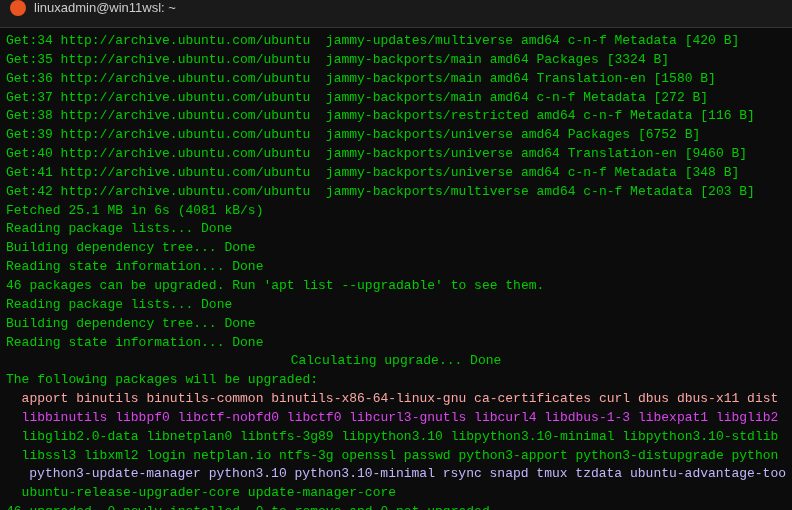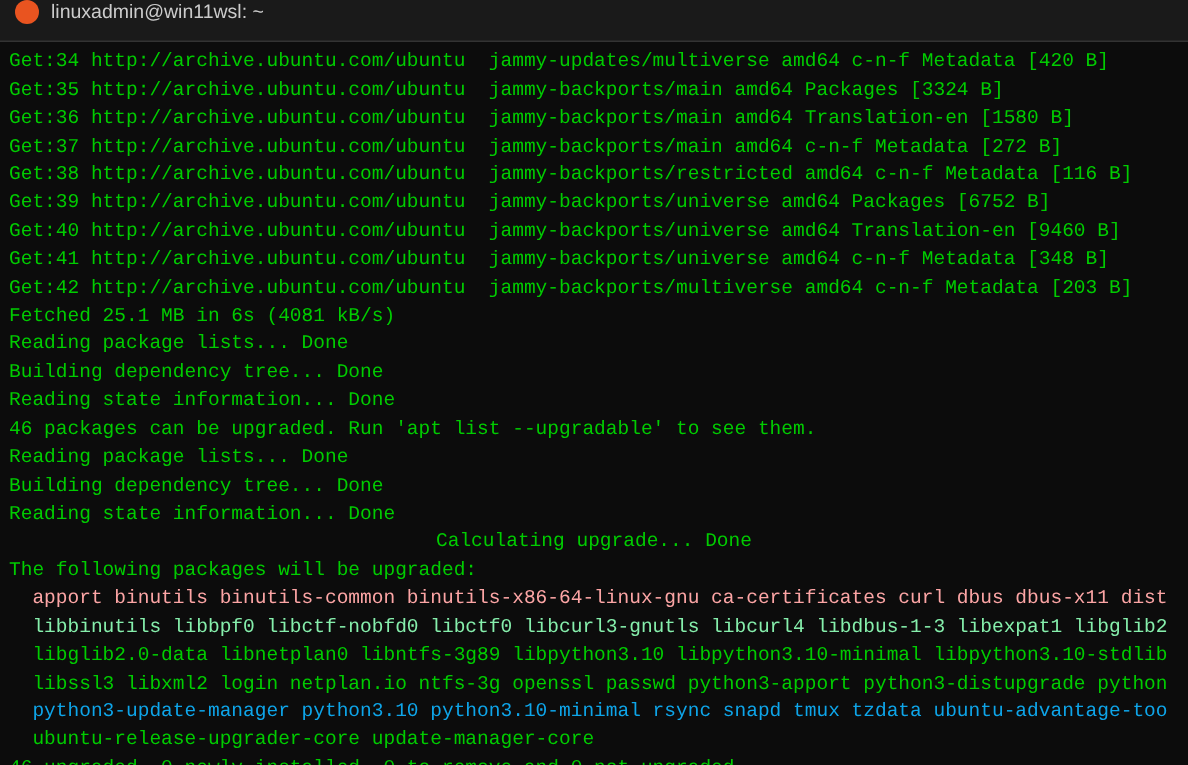--- a/index.html
+++ b/index.html
@@ -81,19 +81,19 @@
     <div class="line" style="color: rgb(0, 204, 0);">Reading package lists... Done</div>
     <div class="line" style="color: rgb(0, 204, 0);">Building dependency tree... Done</div>
     <div class="line" style="color: rgb(0, 204, 0);">Reading state information... Done</div>
     <div class="line" style="color: rgb(0, 204, 0);">46 packages can be upgraded. Run 'apt list --upgradable' to see them.</div>
     <div class="line" style="color: rgb(0, 204, 0);">Reading package lists... Done</div>
     <div class="line" style="color: rgb(0, 204, 0);">Building dependency tree... Done</div>
     <div class="line" style="color: rgb(0, 204, 0);">Reading state information... Done</div>
     <div class="line" style="color: rgb(0, 204, 0); text-align: center;">Calculating upgrade... Done</div>
     <div class="line" style="color: rgb(0, 204, 0);">The following packages will be upgraded:</div>
     <div class="line" style="color: #fca5a5;">  apport binutils binutils-common binutils-x86-64-linux-gnu ca-certificates curl dbus dbus-x11 dist</div>
-    <div class="line" style="color: #86efac;">  libbinutils libbpf0 libctf-nobfd0 libctf0 libcurl3-gnutls libcurl4 libdbus-1-3 libexpat1 libglib2</div>
+    <div class="line" style="color: #d946ef;">  libbinutils libbpf0 libctf-nobfd0 libctf0 libcurl3-gnutls libcurl4 libdbus-1-3 libexpat1 libglib2</div>
     <div class="line" style="color: rgb(0, 204, 0);">  libglib2.0-data libnetplan0 libntfs-3g89 libpython3.10 libpython3.10-minimal libpython3.10-stdlib</div>
     <div class="line" style="color: rgb(0, 204, 0);">  libssl3 libxml2 login netplan.io ntfs-3g openssl passwd python3-apport python3-distupgrade python</div>
-    <div class="line" style="color: #0ea5e9;">  python3-update-manager python3.10 python3.10-minimal rsync snapd tmux tzdata ubuntu-advantage-too</div>
+    <div class="line" style="color: #c4b5fd; text-align: right;">  python3-update-manager python3.10 python3.10-minimal rsync snapd tmux tzdata ubuntu-advantage-too</div>
     <div class="line" style="color: rgb(0, 204, 0);">  ubuntu-release-upgrader-core update-manager-core</div>
     <div class="line" style="color: rgb(0, 204, 0);">46 upgraded, 0 newly installed, 0 to remove and 0 not upgraded.</div>
   </div>
 
 </body></html>

